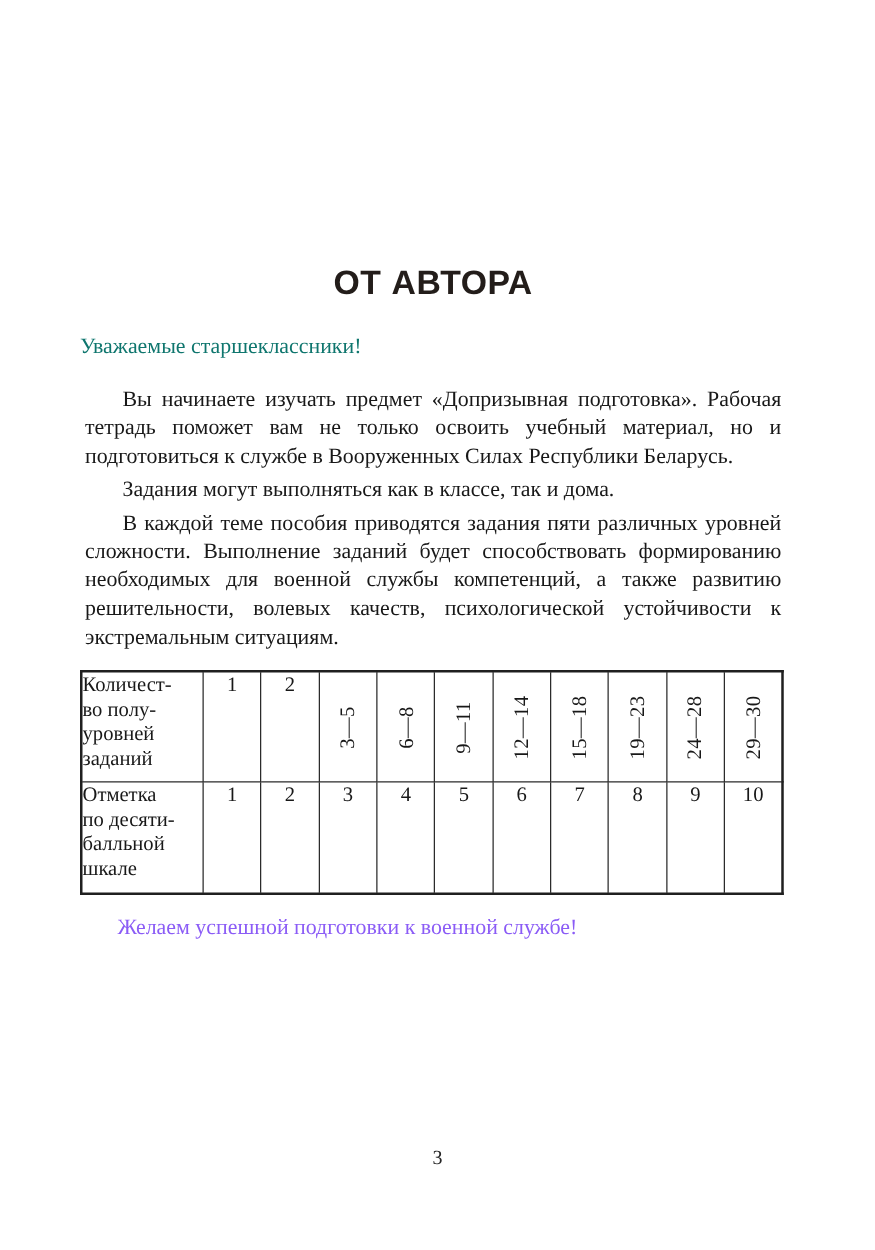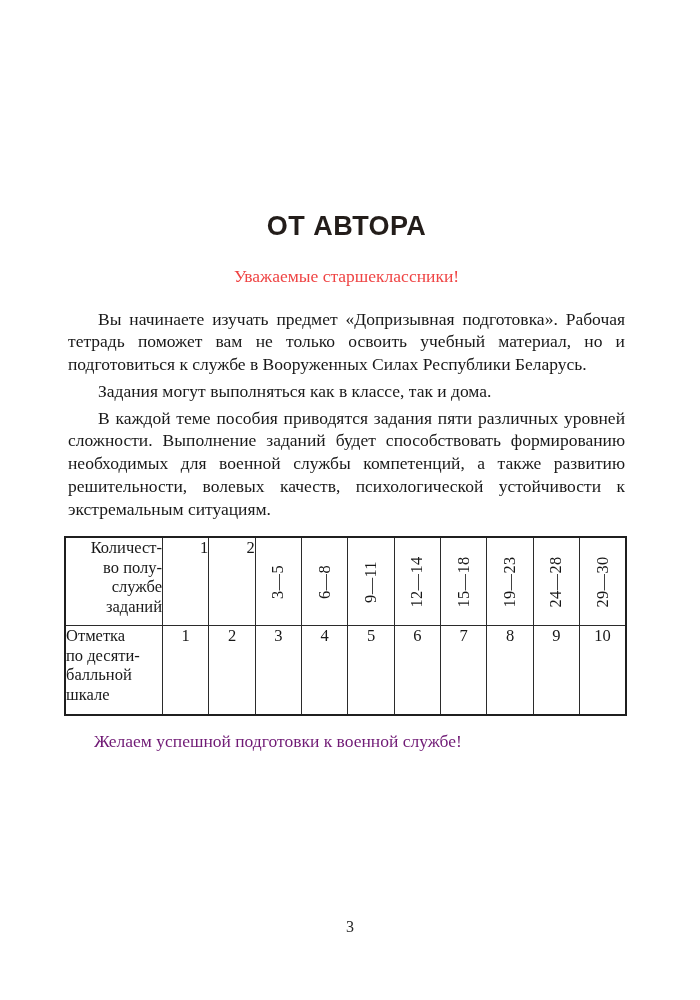--- a/index.html
+++ b/index.html
@@ -31,23 +31,23 @@
     font-family: "Liberation Sans", "DejaVu Sans", sans-serif;
     font-weight: bold;
     font-size: 27px;
     letter-spacing: 0.5px;
     text-align: center;
     color: #231d1a;
     margin: 0 0 24px 0;
     line-height: 1.1;
   }
   .subtitle {
-    text-align: center;
+    text-align: left;
     font-size: 17.5px;
-    color: #ef4444;
+    color: #0f766e;
     margin: 16px 0 20px 0;
     line-height: 1.25;
   }
   p.body-par {
     margin: 4px;
     font-size: 17.5px;
     line-height: 1.30;
     text-align: justify;
     text-indent: 30px;
     hyphens: manual;
@@ -82,21 +82,21 @@
   }
   td.num-mid {
     text-align: center;
     vertical-align: middle;
   }
   td.num-top {
     text-align: center;
     vertical-align: top;
     padding-top: 5px;
   }
-  tr.row-ranges td { height: 87px; text-align: right; }
+  tr.row-ranges td { height: 87px; }
   tr.row-marks td { height: 88px; }
   .rot {
     display: block;
     width: 100%;
     height: 100%;
     position: relative;
   }
   .rot span {
     position: absolute;
     left: 50%;
@@ -104,21 +104,21 @@
     transform: translate(-50%, -50%) rotate(-90deg);
     white-space: nowrap;
     font-size: 16.5px;
     letter-spacing: 0.3px;
   }
   .closing {
     margin-top: 14px;
     font-size: 17.5px;
     text-indent: 30px;
     line-height: 1.3;
-    color: #701a75;
+    color: #8b5cf6;
   }
   .page-number {
     position: absolute;
     left: 0;
     top: 918px;
     width: 700px;
     text-align: center;
     font-size: 16px;
     color: #262626;
   }
@@ -138,21 +138,21 @@
     <p class="body-par">Задания могут выполняться как в классе, так и дома.</p>
     <p class="body-par">В каждой теме пособия приводятся задания пяти различных уровней сложности. Выполнение заданий будет способствовать формированию необходимых для военной службы компетенций, а также развитию решительности, волевых качеств, психологической устойчивости к экстремальным ситуациям.</p>
 
     <div class="score-table-wrap">
       <table class="score-table">
         <tbody>
           <tr class="row-ranges">
             <td class="row-label">
               <div>Количест-</div>
               <div>во полу-</div>
-              <div>службе</div>
+              <div>уровней</div>
               <div>заданий</div>
             </td>
             <td class="num-mid"><span>1</span></td>
             <td class="num-mid"><span>2</span></td>
             <td>
                 <div class="rot">
                   <span>3—5</span>
                 </div>
               </td>
             <td>

